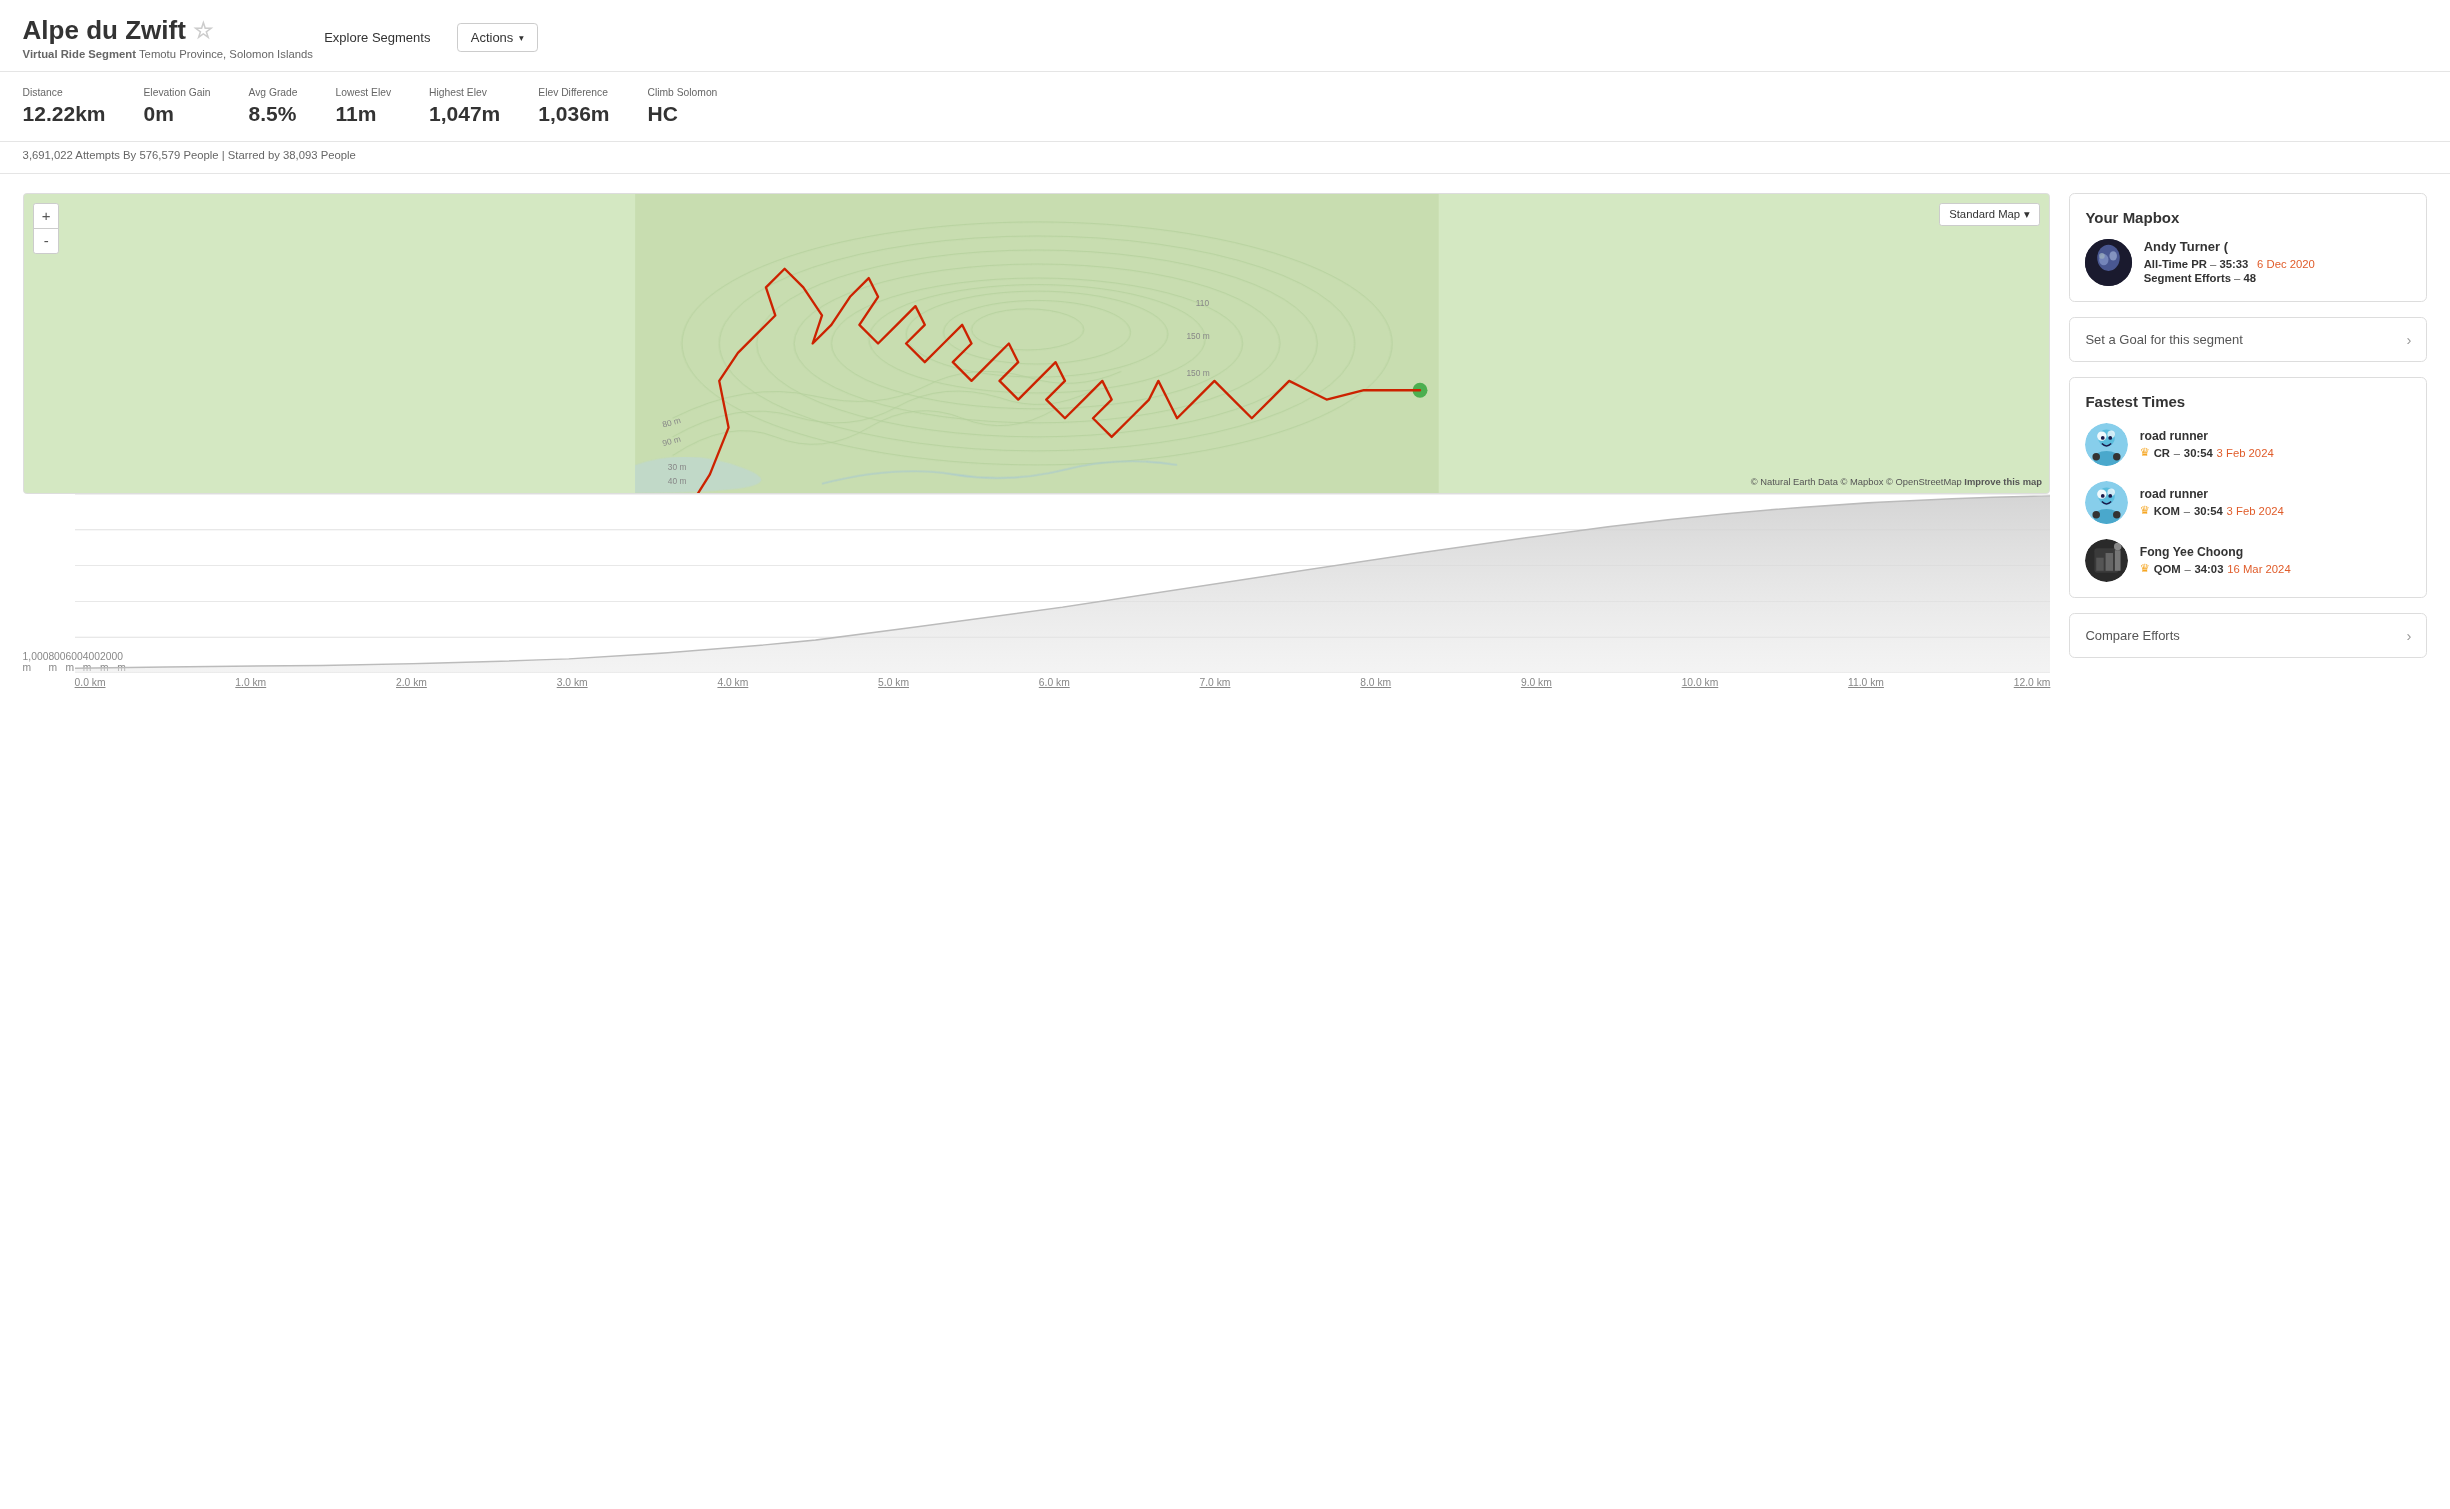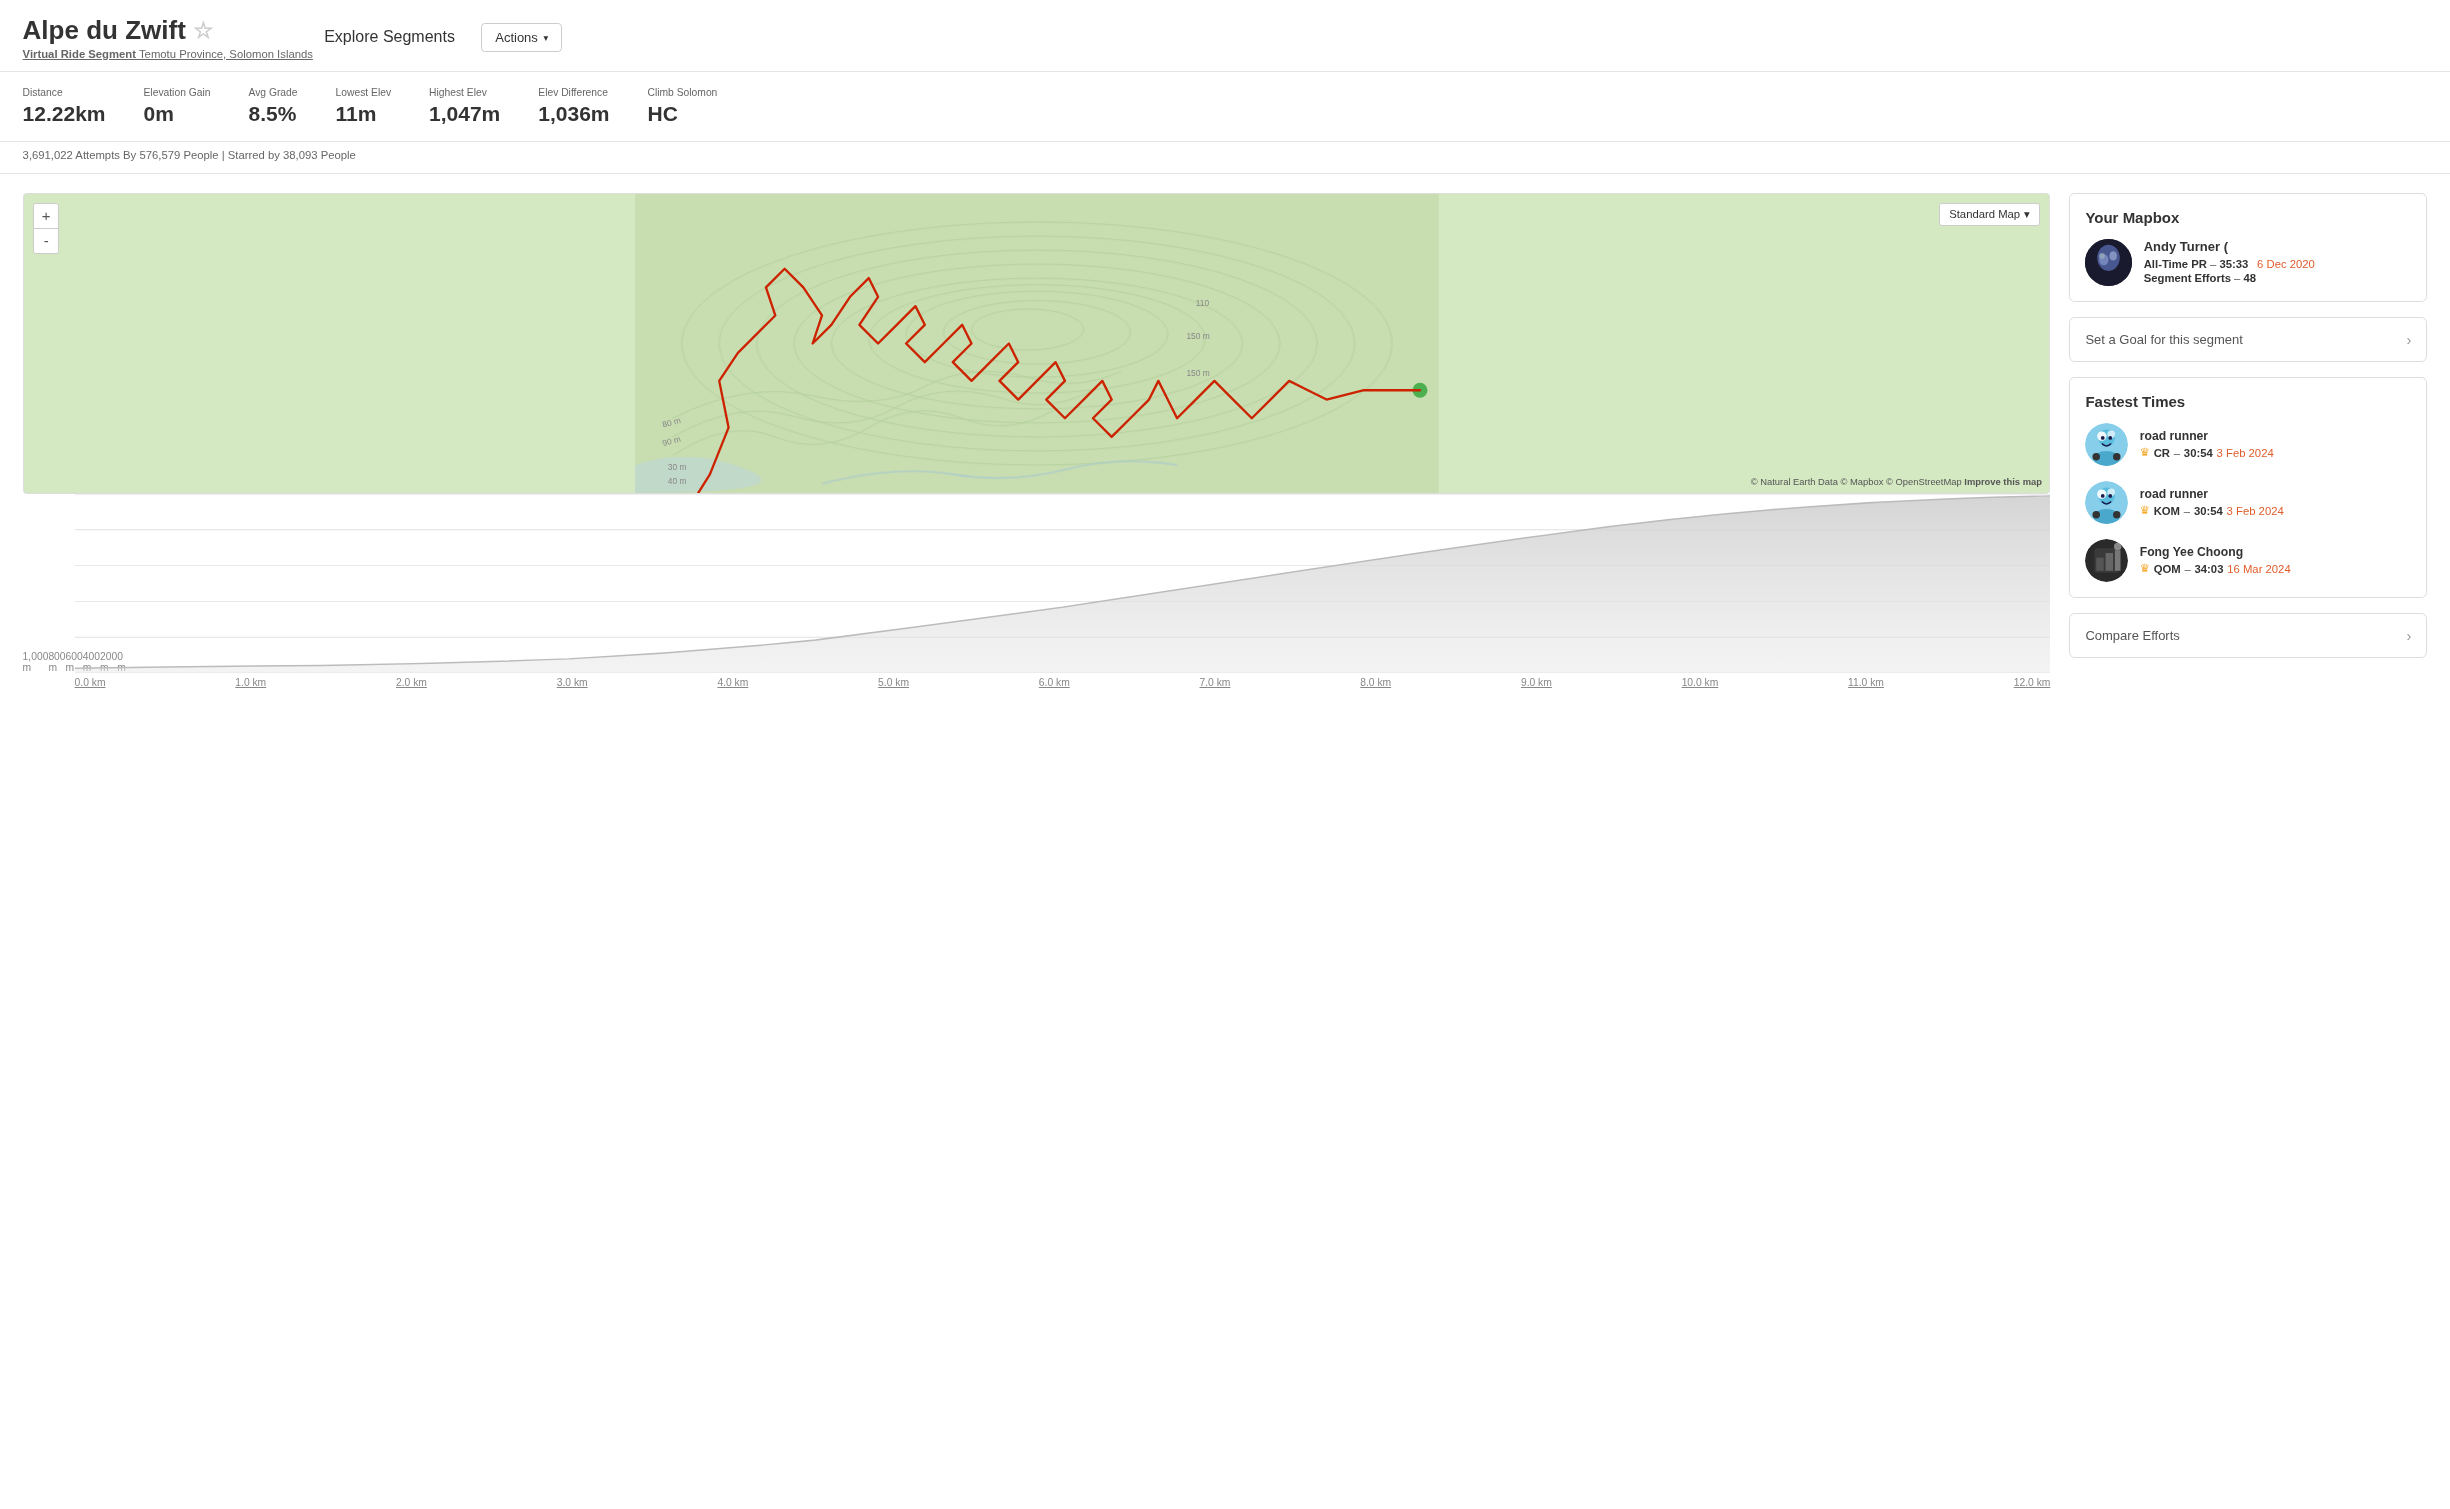--- a/index.html
+++ b/index.html
@@ -17,27 +17,27 @@
     .top-bar-right { display: flex; align-items: center; gap: 15px; }
 
     .page-title {
       font-size: 26px;
       font-weight: 700;
       display: flex;
       align-items: center;
       gap: 7.5px;
     }
     .star-icon { color: #ccc; font-size: 22.6px; cursor: pointer; }
-    .subtitle { font-size: 11.3px; color: #666; margin-top: 1.9px; text-decoration: underline; }
+    .subtitle { font-size: 11.3px; color: #666; margin-top: 1.9px; }
     .subtitle strong { font-weight: 600; }
 
     .explore-btn {
       background: none;
       border: none;
-      font-size: 16px;
+      font-size: 13px;
       color: #333;
       cursor: pointer;
       padding: 5.6px 11.3px;
     }
     .actions-btn {
       background: none;
       border: 0.9px solid #ccc;
       border-radius: 3.8px;
       font-size: 13px;
       color: #333;

